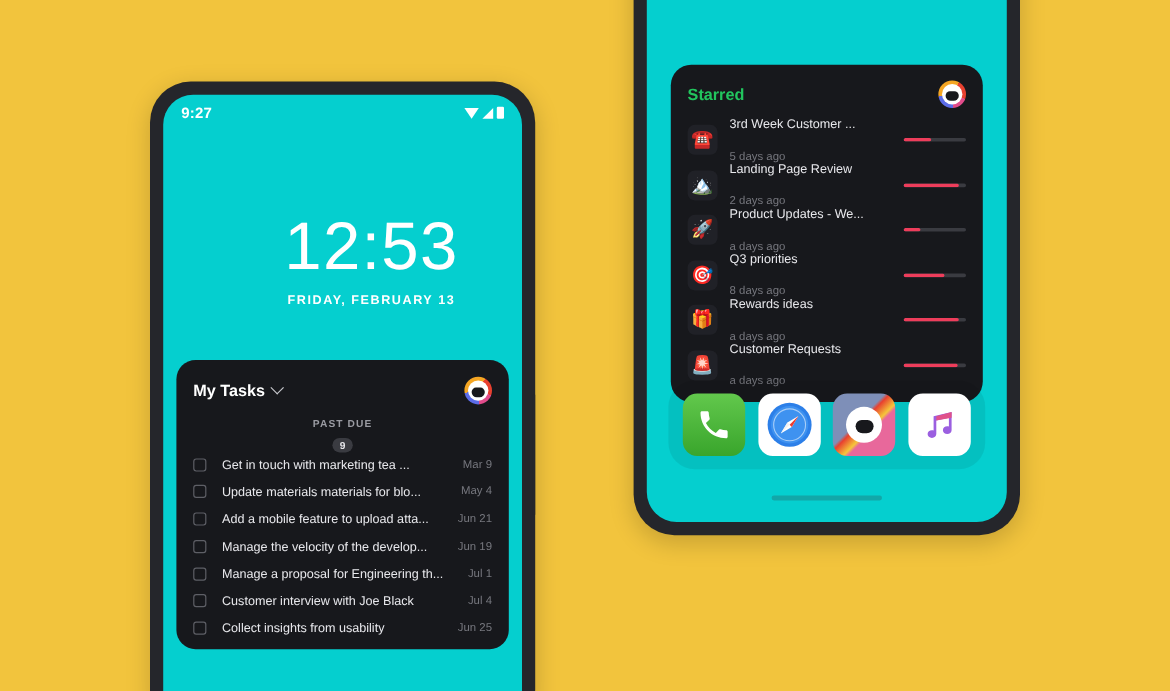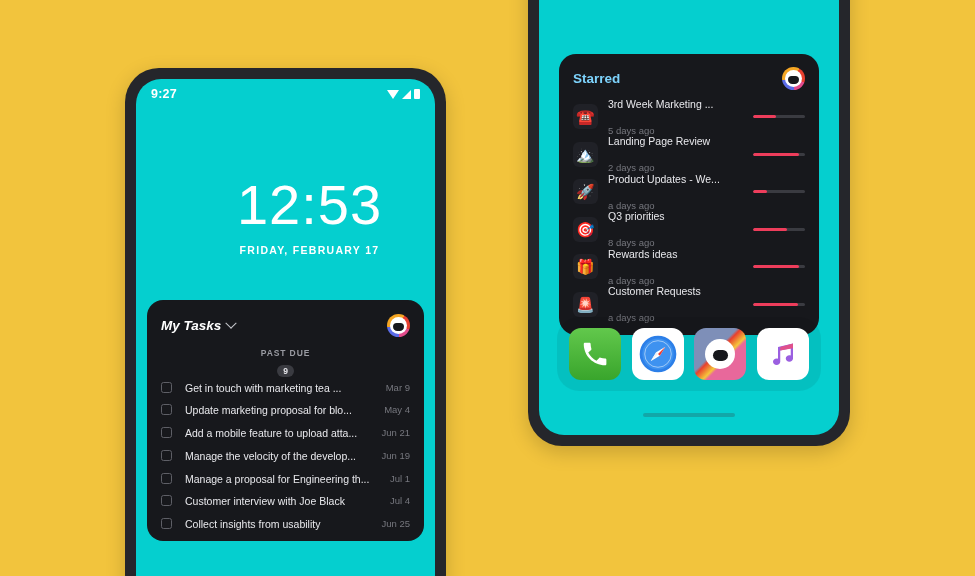--- a/index.html
+++ b/index.html
@@ -101,21 +101,20 @@
     position: absolute;
     left: 11px; right: 11px; top: 221px;
     background: #17181C;
     border-radius: 16px;
     padding: 14px 14px 0 14px;
     min-height: 200px;
   }
   .tw-head {
     display: flex; align-items: center; justify-content: space-between;
     margin-bottom: 11px;
-    font-style: italic;
   }
   .tw-title-wrap { display: flex; align-items: center; gap: 6px; }
   .tw-title { color: #fff; font-size: 13.5px; font-weight: bold; }
   .chev {
     width: 8px; height: 8px;
     border-right: 1.6px solid #C6C7CC;
     border-bottom: 1.6px solid #C6C7CC;
     transform: rotate(45deg) translate(-2px,-2px);
   }
   .section-row { display: flex; align-items: center; gap: 7px; margin-bottom: 5px; flex-direction: column; }
@@ -148,21 +147,21 @@
     position: absolute;
     left: 20px; right: 20px; top: 135px;
     background: #17181C;
     border-radius: 17px;
     padding: 13px 14px 12px 14px;
   }
   .sw-head {
     display: flex; align-items: center; justify-content: space-between;
     margin-bottom: 8px;
   }
-  .sw-title { color: #7dd3fc; font-size: 13.5px; font-weight: bold; }
+  .sw-title { color: #22c55e; font-size: 13.5px; font-weight: bold; }
   .star-row {
     display: flex; align-items: center; gap: 10px;
     height: 37.5px;
   }
   .star-emoji {
     width: 25px; height: 25px; flex: 0 0 25px;
     background: #202127; border-radius: 6px;
     display: flex; align-items: center; justify-content: center;
     font-size: 15px; line-height: 1;
   }
@@ -235,21 +234,21 @@
       <div class="time">9:27</div>
       <div class="icons">
         <span class="ico-wifi"></span>
         <span class="ico-signal"></span>
         <span class="ico-battery"></span>
       </div>
     </div>
 
     <div class="clock-block">
       <div class="clock-time">12:53</div>
-      <div class="clock-date">FRIDAY, FEBRUARY 17</div>
+      <div class="clock-date">FRIDAY, FEBRUARY 13</div>
     </div>
 
     <div class="tasks-widget">
       <div class="tw-head">
         <div class="tw-title-wrap">
           <span class="tw-title">My Tasks</span>
           <span class="chev"></span>
         </div>
         <div class="avatar">
           <span class="ring"></span>
@@ -263,21 +262,21 @@
       </div>
 
       <div id="task-list">
           <div class="task-row">
             <span class="task-check"></span>
             <span class="task-text">Get in touch with marketing tea ...</span>
             <span class="task-date">Mar 9</span>
           </div>
           <div class="task-row">
             <span class="task-check"></span>
-            <span class="task-text">Update marketing proposal for blo...</span>
+            <span class="task-text">Update materials materials for blo...</span>
             <span class="task-date">May 4</span>
           </div>
           <div class="task-row">
             <span class="task-check"></span>
             <span class="task-text">Add a mobile feature to upload atta...</span>
             <span class="task-date">Jun 21</span>
           </div>
           <div class="task-row">
             <span class="task-check"></span>
             <span class="task-text">Manage the velocity of the develop...</span>
@@ -312,21 +311,21 @@
         <span class="sw-title">Starred</span>
         <div class="avatar">
           <span class="ring"></span>
           <span class="face"></span>
         </div>
       </div>
       <div id="starred-list">
           <div class="star-row">
             <span class="star-emoji">☎️</span>
             <span class="star-texts">
-              <span class="star-name" style="display:block">3rd Week Marketing ...</span>
+              <span class="star-name" style="display:block">3rd Week Customer ...</span>
               <span class="star-sub" style="display:block">5 days ago</span>
             </span>
             <span class="star-bar">
               <i style="width:45%"></i>
             </span>
           </div>
           <div class="star-row">
             <span class="star-emoji">🏔️</span>
             <span class="star-texts">
               <span class="star-name" style="display:block">Landing Page Review</span>

